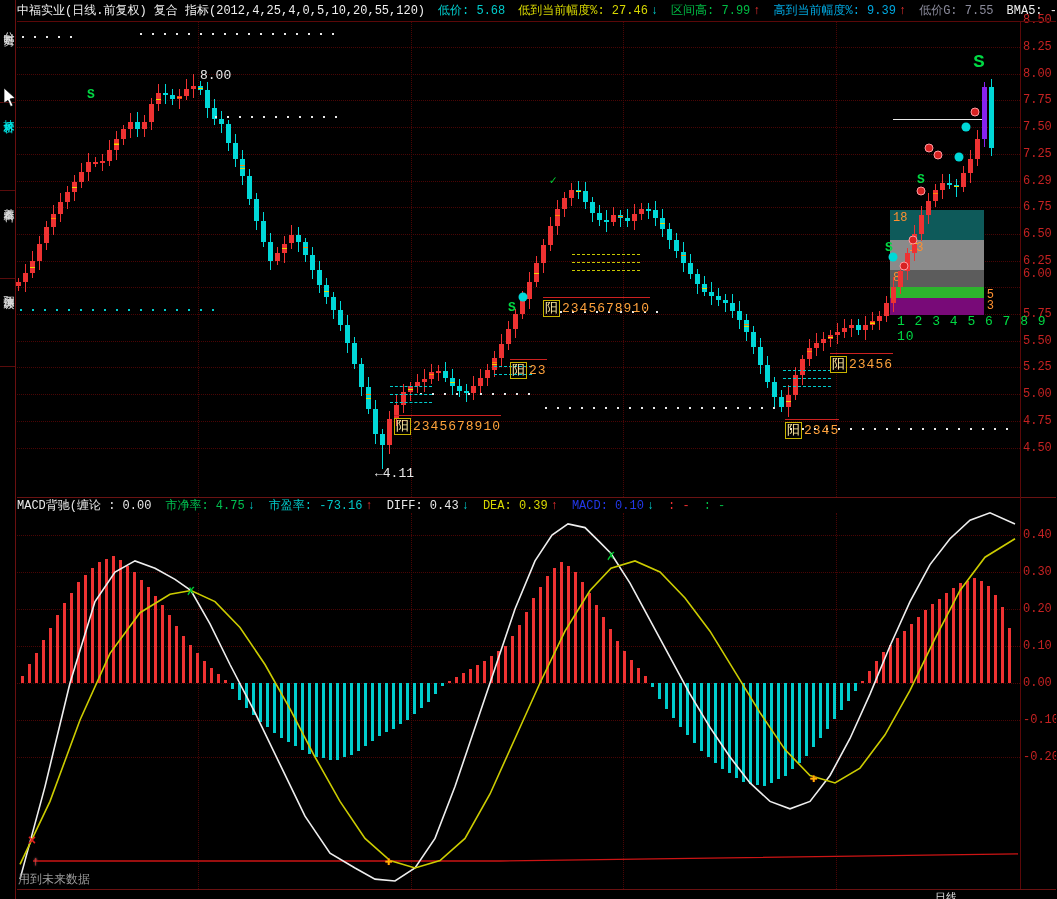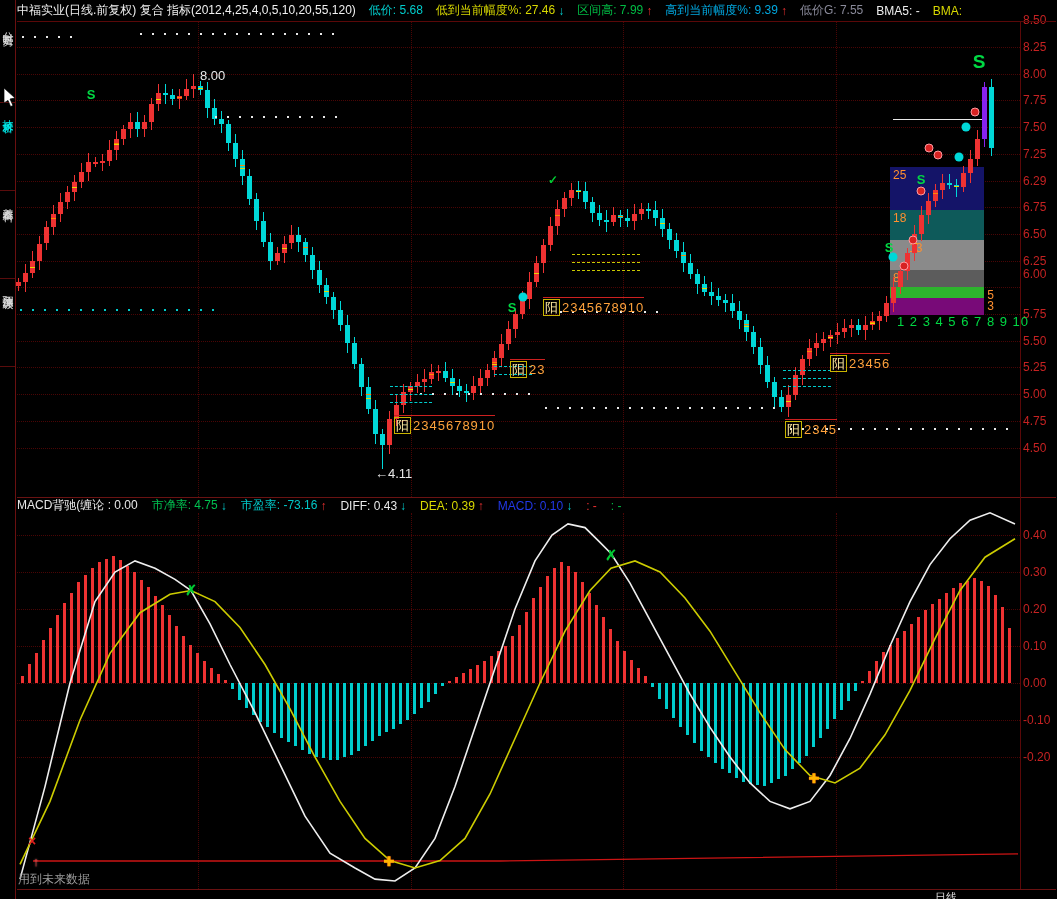--- a/index.html
+++ b/index.html
@@ -1,17 +1,17 @@
 <!DOCTYPE html>
 <html><head>
 <meta charset="utf-8">
 <style>
   html,body{margin:0;padding:0;background:#000;}
   #app{position:relative;width:1056px;height:899px;background:#000;overflow:hidden;
-       font-family:Liberation Sans, sans-serif;-webkit-font-smoothing:none;}
+       font-family:Liberation Mono, monospace;-webkit-font-smoothing:none;}
   .abs{position:absolute;}
   
   #hdr{position:absolute;left:17px;top:0;width:1040px;height:21px;display:flex;align-items:center;
        gap:13px;font-size:12px;white-space:nowrap;border-bottom:1px solid #5a0808;z-index:30;}
   .hfield{display:inline-flex;gap:3px;align-items:center;}
   
   #sidebar{position:absolute;left:0;top:0;width:16px;height:899px;border-right:1px solid #6a1010;
            display:flex;flex-direction:column;padding-top:23px;box-sizing:border-box;z-index:40;}
   .tab{writing-mode:vertical-rl;text-orientation:upright;font-size:11px;color:#ddd;height:79px;
        margin-bottom:8px;border-bottom:1px solid #5a0c0c;cursor:pointer;letter-spacing:1px;line-height:15px;}
@@ -158,23 +158,20 @@
       <div class="vgrid" style="left: 198px; top: 22px; height: 475px;"></div>
       <div class="vgrid" style="left: 198px; top: 513px; height: 376px;"></div>
       <div class="vgrid" style="left: 411px; top: 22px; height: 475px;"></div>
       <div class="vgrid" style="left: 411px; top: 513px; height: 376px;"></div>
       <div class="vgrid" style="left: 623px; top: 22px; height: 475px;"></div>
       <div class="vgrid" style="left: 623px; top: 513px; height: 376px;"></div>
       <div class="vgrid" style="left: 836px; top: 22px; height: 475px;"></div>
       <div class="vgrid" style="left: 836px; top: 513px; height: 376px;"></div>
       <div class="sep" style="left: 17px; top: 497px; width: 1040px; height: 1px; background: rgb(106, 18, 18);"></div>
       <div class="sep" style="left: 1020px; top: 22px; width: 1px; height: 877px; background: rgb(90, 8, 8);"></div>
-      <div class="band" style="left: 890px; top: 167px; width: 94px; height: 43px; background: rgb(20, 20, 104);">
-        <span style="left: 3px;">25</span>
-      </div>
       <div class="band" style="left: 890px; top: 210px; width: 94px; height: 30px; background: rgb(14, 90, 90);">
         <span style="left: 3px;">18</span>
       </div>
       <div class="band" style="left: 890px; top: 240px; width: 94px; height: 30px; background: rgb(138, 138, 138);">
         <span style="left: 19px;">13</span>
       </div>
       <div class="band" style="left: 890px; top: 270px; width: 94px; height: 17px; background: rgb(92, 92, 92);">
         <span style="left: 3px;">8</span>
       </div>
       <div class="band" style="left: 890px; top: 287px; width: 94px; height: 11px; background: rgb(45, 179, 45);">

